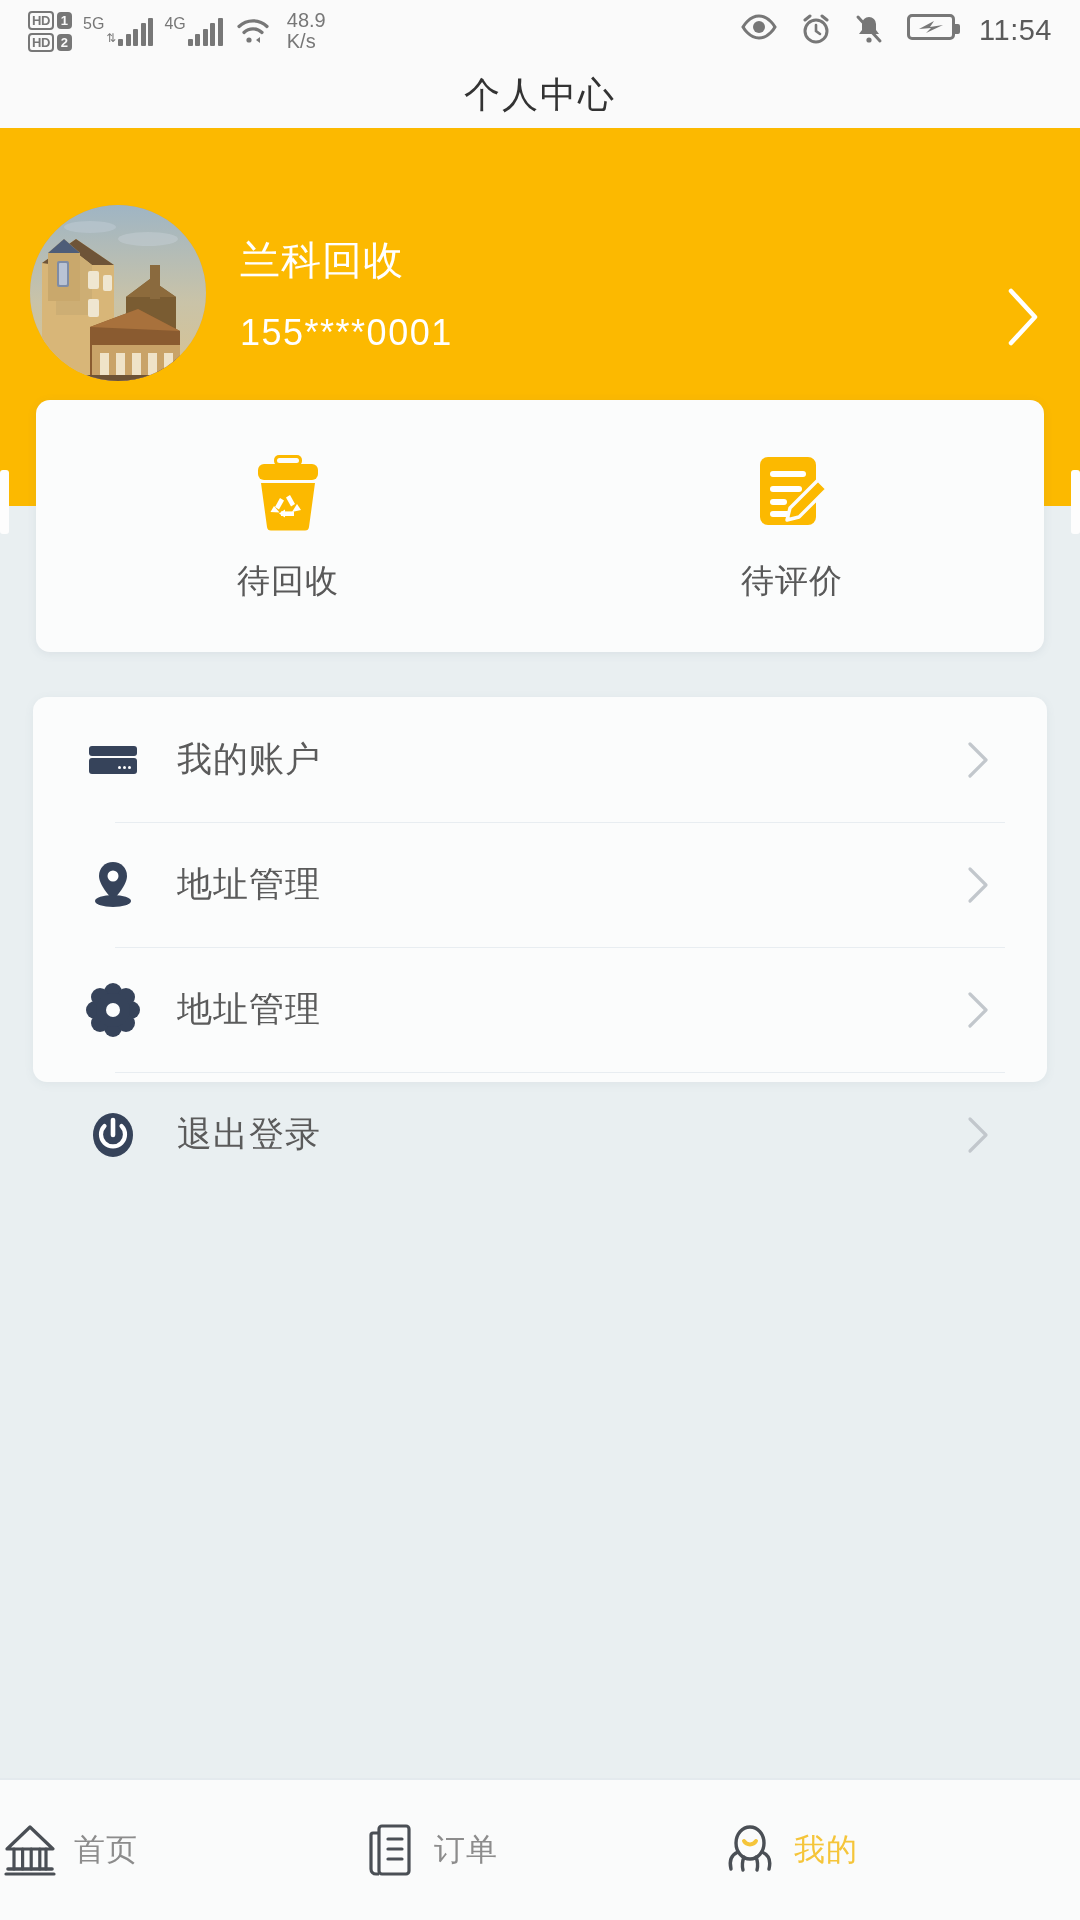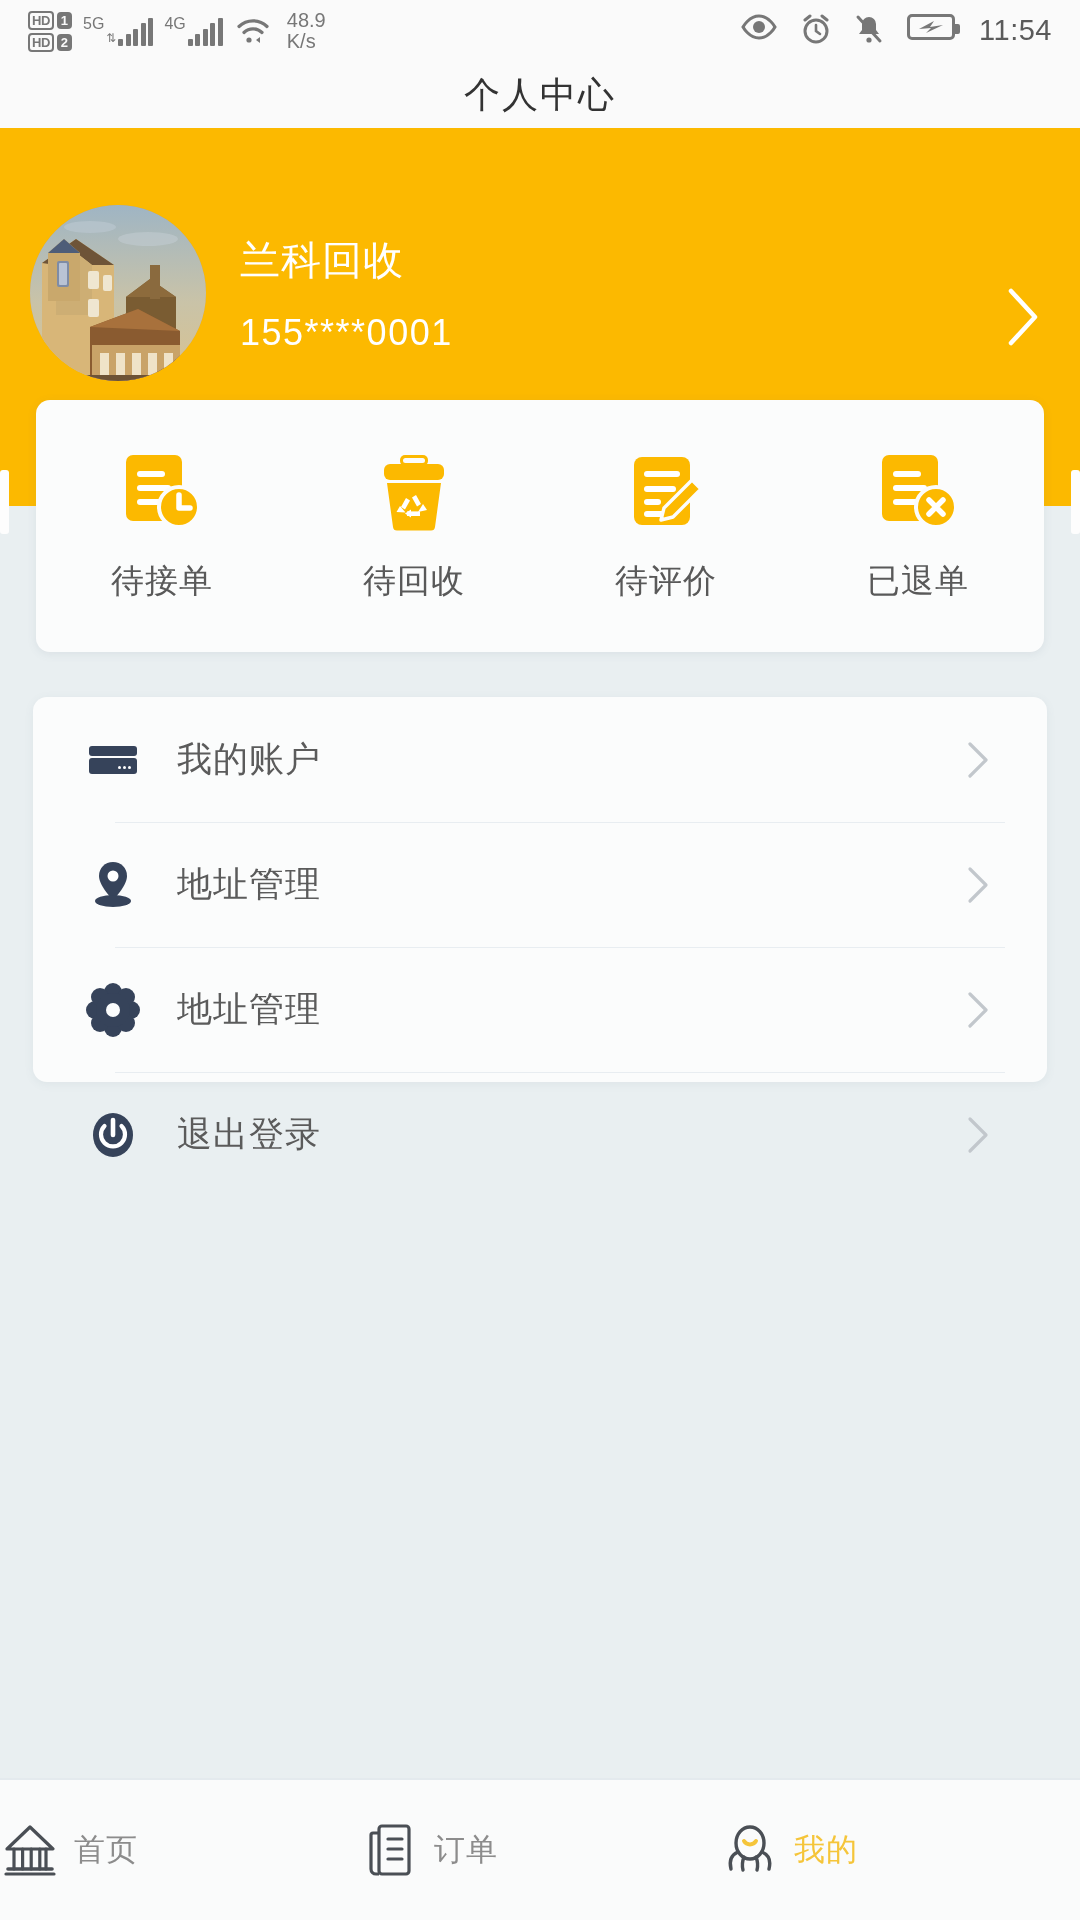--- a/index.html
+++ b/index.html
@@ -277,35 +277,20 @@
           <path d="M5 4 L29 30 L5 56" fill="none" stroke="#ffffff" stroke-width="4.5" stroke-linecap="round" stroke-linejoin="round"></path>
         </svg>
     </span>
   </div>
 
   <div class="nub l"></div>
   <div class="nub r"></div>
 
   <div class="quick-card">
 
-    <div class="qa">
-      <span class="qa-icon">
-        <svg viewBox="0 0 84 84">
-          <rect x="6" y="6" width="56" height="66" rx="7" fill="#fcb900"></rect>
-          <g fill="#ffffff">
-              <rect x="17" y="22" width="28" height="6" rx="3"></rect>
-              <rect x="17" y="36" width="34" height="6" rx="3"></rect>
-              <rect x="17" y="50" width="34" height="6" rx="3"></rect>
-            </g>
-          <circle cx="59" cy="58" r="20" fill="#fcb900" stroke="#fbfcfc" stroke-width="4"></circle>
-          <path d="M59 46 v13 h11" stroke="#ffffff" stroke-width="5.5" fill="none" stroke-linecap="round" stroke-linejoin="round"></path>
-        </svg>
-      </span>
-      <span class="qa-label">待接单</span>
-    </div>
 
     <div class="qa">
       <span class="qa-icon">
         <svg viewBox="0 0 84 84">
           <rect x="28" y="6" width="28" height="11" rx="5" fill="#fcb900"></rect>
           <rect x="12" y="15" width="60" height="16" rx="6" fill="#fcb900"></rect>
           <rect x="31" y="9" width="22" height="5" rx="2.5" fill="#fbfcfc"></rect>
           <path d="M15 34 h54 l-6 44 a4 4 0 0 1-4 3.5 H25 a4 4 0 0 1-4-3.5 Z" fill="#fcb900"></path>
           <g fill="#ffffff" transform="translate(42,56)">
             <path d="M-13 2 l5 -9 l4 2.4 l-5 9 z"></path>
@@ -329,35 +314,20 @@
               <rect x="20" y="37" width="32" height="6" rx="3"></rect>
               <rect x="20" y="50" width="17" height="6" rx="3"></rect>
               <rect x="20" y="62" width="21" height="6" rx="3"></rect>
             </g>
           <path d="M68 31 l9 9 l-28 28 l-12 3 l3 -12 z" fill="#fcb900" stroke="#fbfcfc" stroke-width="3.4" stroke-linejoin="round"></path>
         </svg>
       </span>
       <span class="qa-label">待评价</span>
     </div>
 
-    <div class="qa">
-      <span class="qa-icon">
-        <svg viewBox="0 0 84 84">
-          <rect x="6" y="6" width="56" height="66" rx="7" fill="#fcb900"></rect>
-          <g fill="#ffffff">
-              <rect x="17" y="22" width="28" height="6" rx="3"></rect>
-              <rect x="17" y="36" width="34" height="6" rx="3"></rect>
-              <rect x="17" y="50" width="34" height="6" rx="3"></rect>
-            </g>
-          <circle cx="60" cy="58" r="20" fill="#fcb900" stroke="#fbfcfc" stroke-width="4"></circle>
-          <path d="M53 51 l14 14 M67 51 l-14 14" stroke="#ffffff" stroke-width="5.5" stroke-linecap="round"></path>
-        </svg>
-      </span>
-      <span class="qa-label">已退单</span>
-    </div>
   </div>
 
   <div class="menu-card">
 
     <div class="mrow">
       <span class="m-icon">
         <svg viewBox="0 0 56 56">
             <rect x="4" y="14" width="48" height="10" rx="3" fill="#36435a"></rect>
             <rect x="4" y="26" width="48" height="16" rx="3" fill="#36435a"></rect>
             <g fill="#ffffff">

